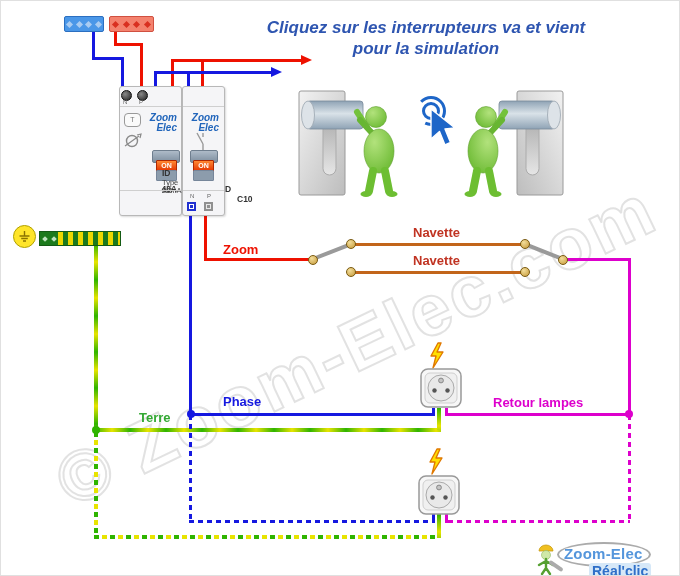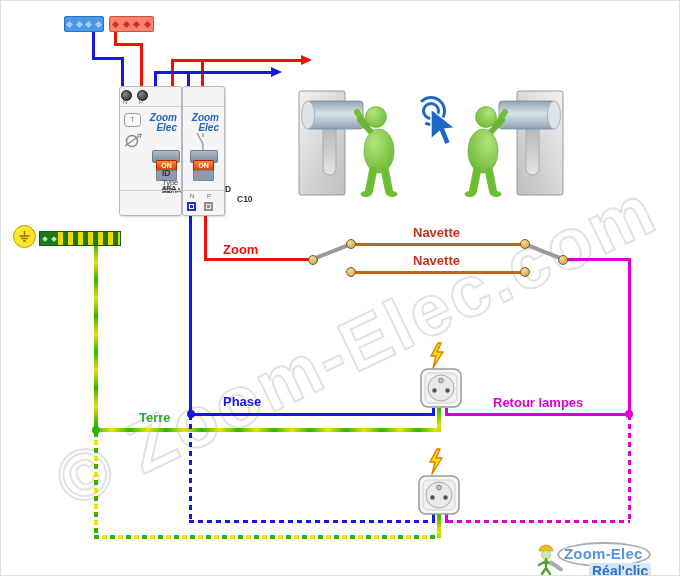--- a/index.html
+++ b/index.html
@@ -76,20 +76,24 @@
              text-shadow:0 0 1px #fff,0 0 2px #fff;}
   .logo-tag{position:absolute;left:588px;top:562px;font-size:14px;font-weight:bold;color:#2F6FC8;background:#D6E8F8;border-radius:3px;padding:0 3px;z-index:5;}
 </style>
 </head>
 <body>
 
 <div id="stage">
 
   <div class="watermark">© Zoom-Elec.com</div>
 
+  <div class="title">
+    <div>Cliquez sur les interrupteurs va et vient</div>
+    <div>pour la simulation</div>
+  </div>
 
   <div class="strip" style="left:63px;width:38px;background:#4A97E8;border:1px solid #2B6FC0;">
     <span style="background:#A9CCF2"></span>
       <span style="background:#A9CCF2"></span>
       <span style="background:#A9CCF2"></span>
       <span style="background:#A9CCF2"></span>
   </div>
   <div class="strip" style="left:108px;width:43px;background:#F4826E;border:1px solid #D05040;">
     <span style="background:#D93020"></span>
       <span style="background:#D93020"></span>

